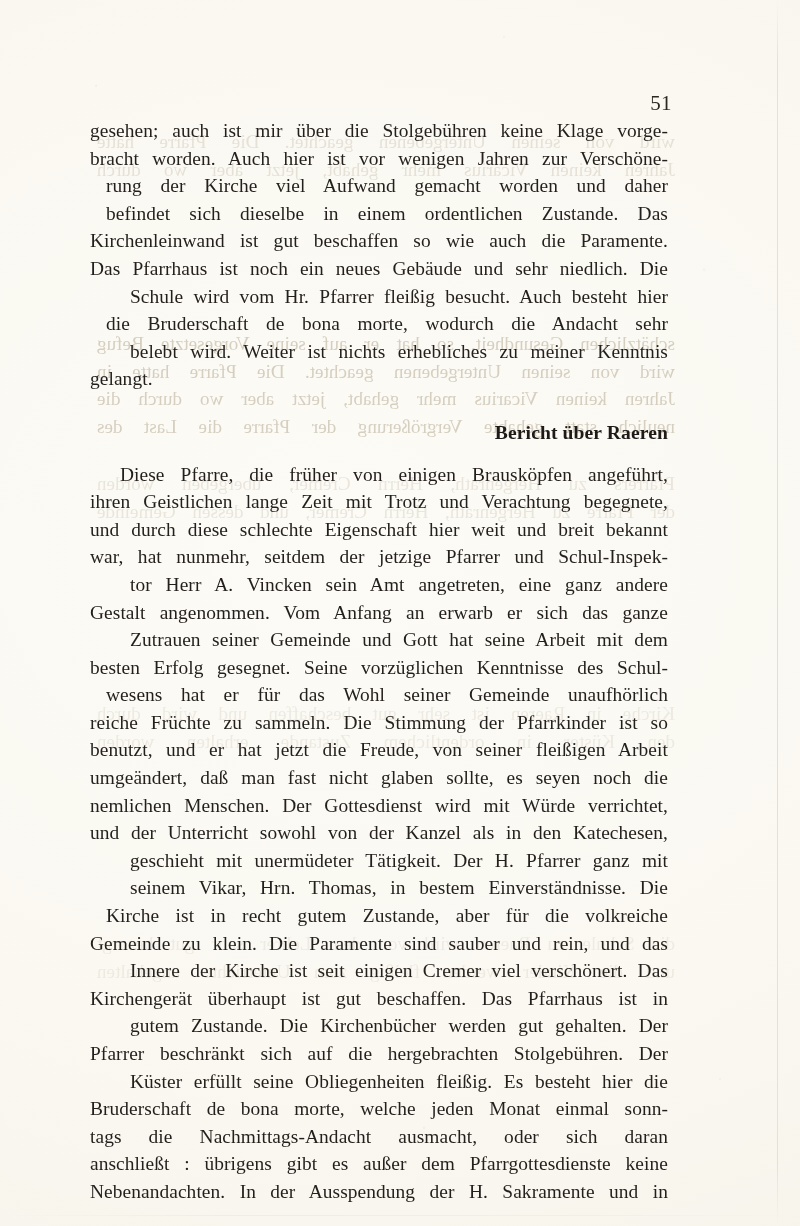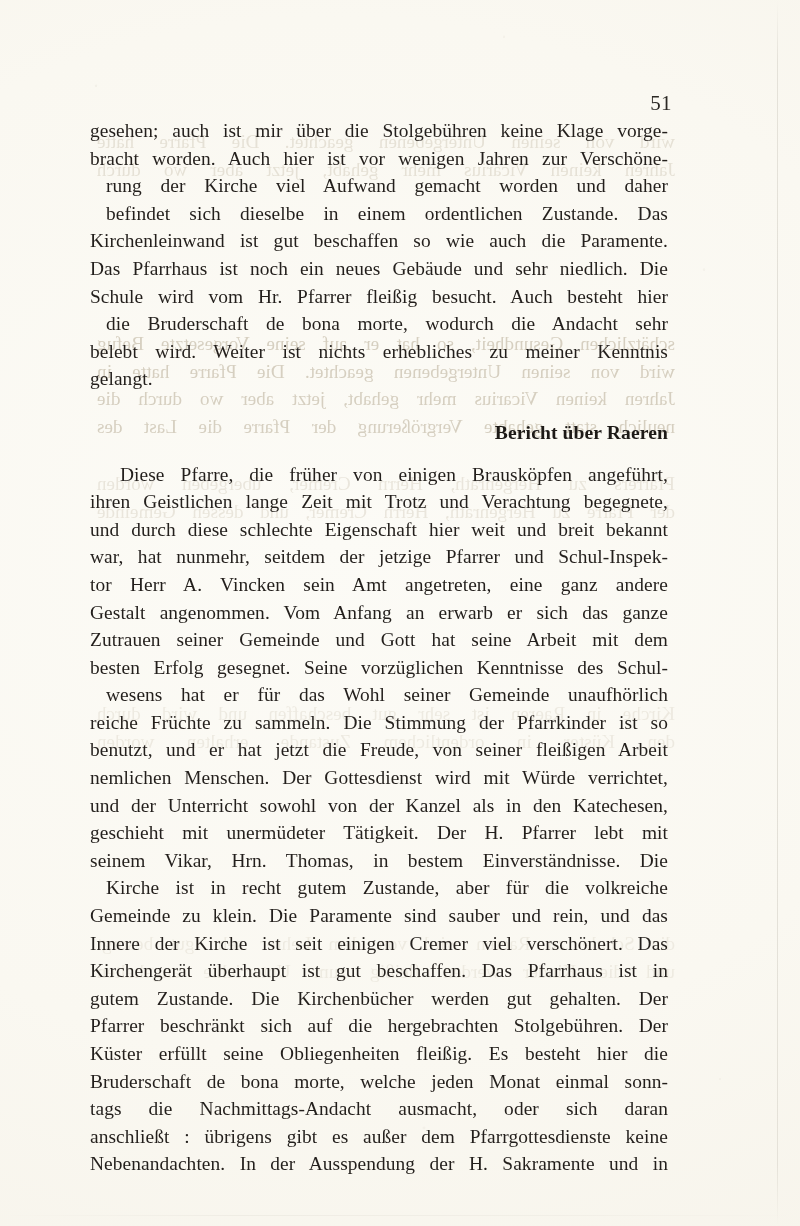--- a/index.html
+++ b/index.html
@@ -146,21 +146,21 @@
     text-align: right;
     letter-spacing: .1px;
     color: #1d1a17;
   }
 
   .spacer-before-heading { height: 26px; }
   .spacer-after-heading  { height: 14px; }
 
   
   .ws1 { word-spacing: 1.2px; }
-  .ws2 { word-spacing: 3.4px; }
+  .ws2 { word-spacing: 3.4px; margin-left: 40px; }
   .ws3 { word-spacing: 6.0px; margin-left: 16px; }
   .ws4 { word-spacing: 8.6px; }
 </style>
 </head>
 <body>
 
 <div class="page">
 
   <div class="paper-grain"></div>
 
@@ -219,23 +219,24 @@
       <span class="ln ws1">ihren Geistlichen lange Zeit mit Trotz und Verachtung begegnete,</span>
       <span class="ln ws1">und durch diese schlechte Eigenschaft hier weit und breit bekannt</span>
       <span class="ln ws1">war, hat nunmehr, seitdem der jetzige Pfarrer und Schul-Inspek-</span>
       <span class="ln ws2">tor Herr A. Vincken sein Amt angetreten, eine ganz andere</span>
       <span class="ln ws1">Gestalt angenommen. Vom Anfang an erwarb er sich das ganze</span>
       <span class="ln ws2">Zutrauen seiner Gemeinde und Gott hat seine Arbeit mit dem</span>
       <span class="ln ws1">besten Erfolg gesegnet. Seine vorzüglichen Kenntnisse des Schul-</span>
       <span class="ln ws3">wesens hat er für das Wohl seiner Gemeinde unaufhörlich</span>
       <span class="ln ws1">reiche Früchte zu sammeln. Die Stimmung der Pfarrkinder ist so</span>
       <span class="ln ws1">benutzt, und er hat jetzt die Freude, von seiner fleißigen Arbeit</span>
+      <span class="ln ws1">umgeändert, daß man fast nicht glaben sollte, es seyen noch die</span>
       <span class="ln ws1">nemlichen Menschen. Der Gottesdienst wird mit Würde verrichtet,</span>
       <span class="ln ws1">und der Unterricht sowohl von der Kanzel als in den Katechesen,</span>
-      <span class="ln ws2">geschieht mit unermüdeter Tätigkeit. Der H. Pfarrer lebt mit</span>
+      <span class="ln ws2">geschieht mit unermüdeter Tätigkeit. Der H. Pfarrer ganz mit</span>
       <span class="ln ws2">seinem Vikar, Hrn. Thomas, in bestem Einverständnisse. Die</span>
       <span class="ln ws3">Kirche ist in recht gutem Zustande, aber für die volkreiche</span>
       <span class="ln ws1">Gemeinde zu klein. Die Paramente sind sauber und rein, und das</span>
       <span class="ln ws2">Innere der Kirche ist seit einigen Cremer viel verschönert. Das</span>
       <span class="ln ws1">Kirchengerät überhaupt ist gut beschaffen. Das Pfarrhaus ist in</span>
       <span class="ln ws2">gutem Zustande. Die Kirchenbücher werden gut gehalten. Der</span>
       <span class="ln ws1">Pfarrer beschränkt sich auf die hergebrachten Stolgebühren. Der</span>
       <span class="ln ws2">Küster erfüllt seine Obliegenheiten fleißig. Es besteht hier die</span>
       <span class="ln ws1">Bruderschaft de bona morte, welche jeden Monat einmal sonn-</span>
       <span class="ln ws4">tags die Nachmittags-Andacht ausmacht, oder sich daran</span>

